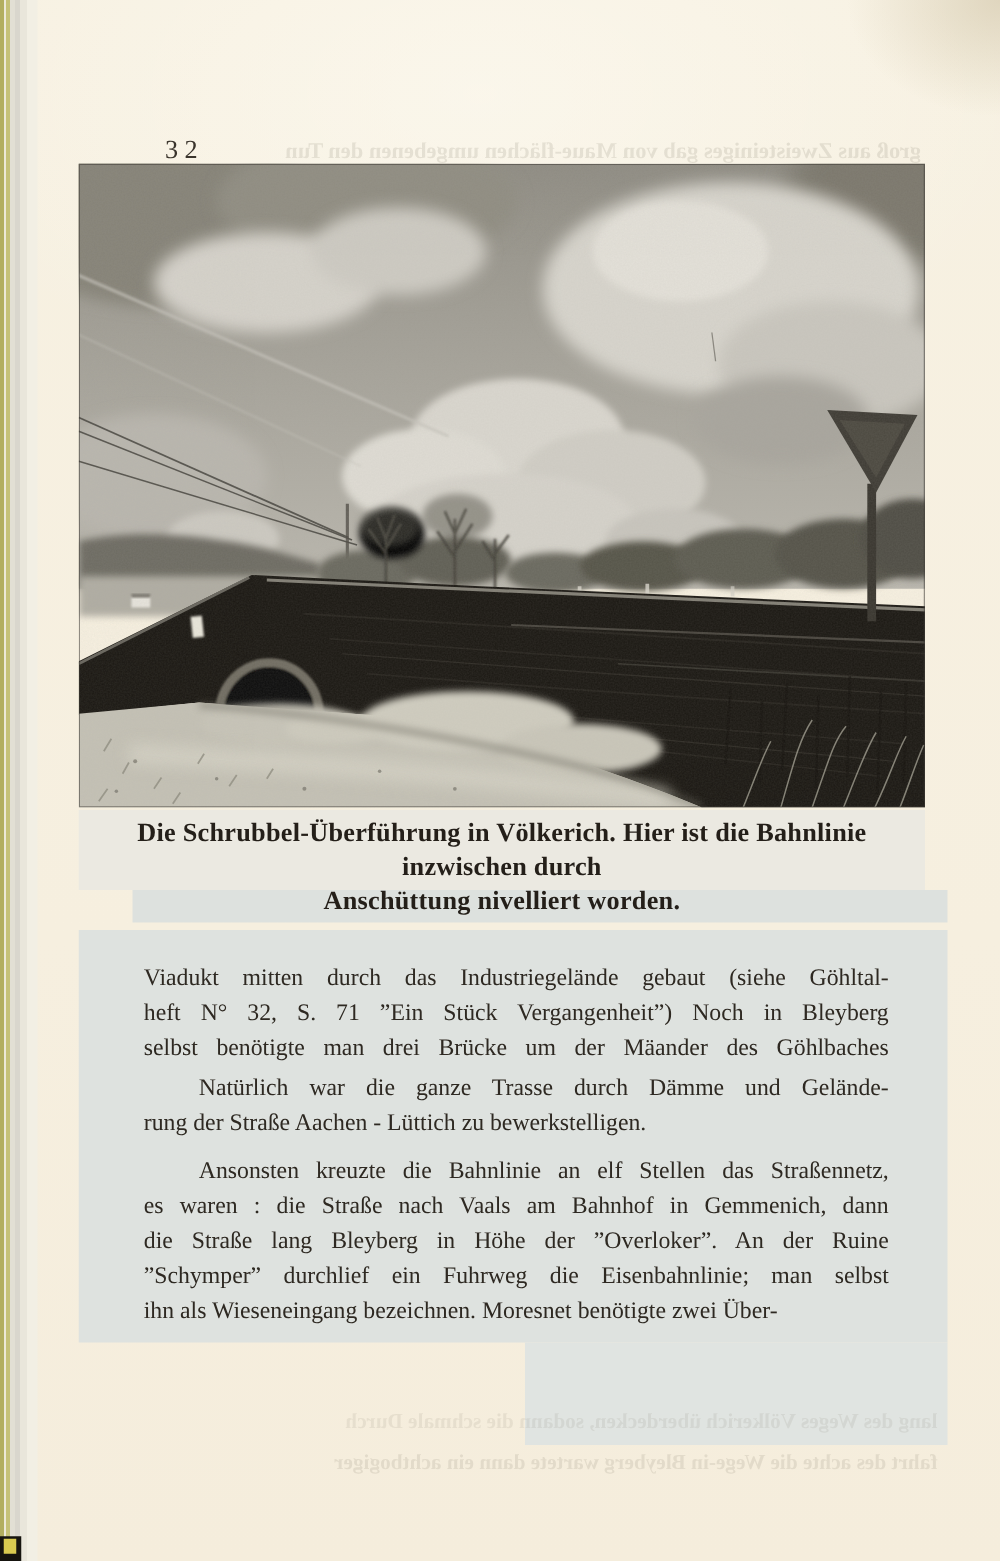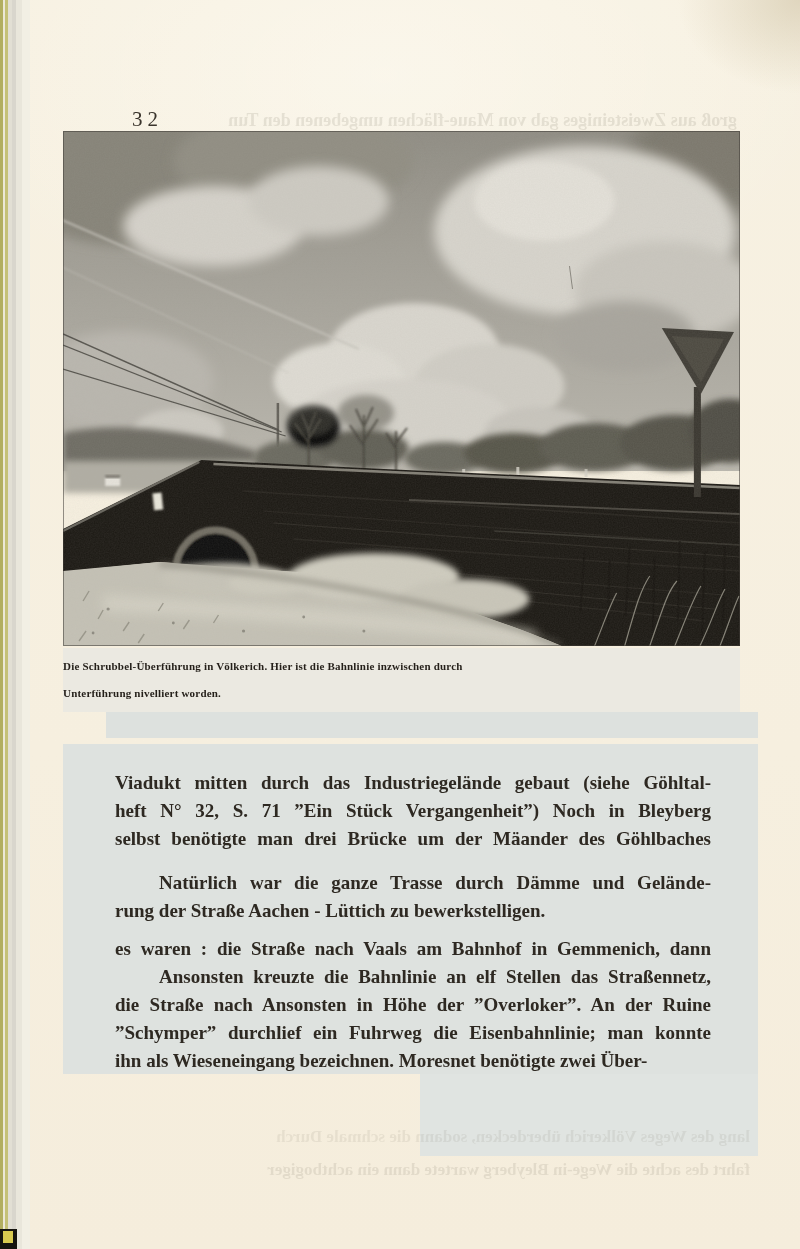--- a/index.html
+++ b/index.html
@@ -28,31 +28,31 @@
   .tint-caption{left:63px; top:648px; width:677px; height:64px; background:#ebe9e1;}
   .tint-band{left:106px; top:712px; width:652px; height:26px; background:#dde1de;}
   .tint-main{left:63px; top:744px; width:695px; height:330px; background:#dee2df;}
   .tint-ext{left:420px; top:1074px; width:338px; height:82px; background:#e0e4e1;}
   .photo{
     position:absolute; left:63px; top:131px; width:677px; height:515px; margin:0;
   }
   .photo svg{display:block; width:100%; height:100%;}
   .caption{
     position:absolute; left:63px; top:653px; width:677px;
-    text-align:left; font-weight:bold; font-size:11px; line-height:27px;
+    text-align:center; font-weight:bold; font-size:21px; line-height:27px;
     color:#241f19; letter-spacing:.2px;
   }
   .body-text{
     position:absolute; left:115px; top:769px; width:596px; z-index:3;
     font-size:19px; line-height:28px; color:#2e2922;
   }
-  .para .line{text-align:justify; text-align-last:justify;font-weight:bold;}
+  .para .line{text-align:justify; text-align-last:justify;}
   .para .line.last{text-align-last:left;}
   .para.indent .line.first{padding-left:44px;}
-  .para:nth-child(2){margin-top:16px;}
+  .para:nth-child(2){margin-top:4px;}
   .para:nth-child(3){margin-top:10px;}
   .bleed{
     position:absolute; z-index:1; color:#6b6553; font-weight:bold;
     transform:scaleX(-1); filter:blur(.6px); white-space:nowrap;
   }
   .bleed-top{left:205px; top:110px; width:555px; font-size:18px; opacity:.14; text-align:center;}
   .bleed-b1{left:290px; top:1127px; width:460px; font-size:17px; opacity:.10; text-align:center;}
   .bleed-b2{left:272px; top:1160px; width:478px; font-size:17px; opacity:.13; text-align:center;}
 </style>
 </head>
@@ -235,35 +235,35 @@
 
       <path d="M505,135 L508,158" stroke="#55524a" stroke-width="1" opacity="0.6"></path>
 
       <rect width="675" height="515" filter="url(#grainF)" opacity="0.55"></rect>
       <rect x="0.5" y="0.5" width="674" height="514" fill="none" stroke="#403d36" stroke-opacity="0.55"></rect>
     </svg>
   </figure>
 
   <div class="caption">
     <div>Die Schrubbel-Überführung in Völkerich. Hier ist die Bahnlinie inzwischen durch</div>
-    <div>Unterführung nivelliert worden.</div>
+    <div>Anschüttung nivelliert worden.</div>
   </div>
 
   <div class="body-text" id="body-text">
       <div class="para">
         <div class="line first">Viadukt mitten durch das Industriegelände gebaut (siehe Göhltal-</div>
         <div class="line">heft N° 32, S. 71 ”Ein Stück Vergangenheit”) Noch in Bleyberg</div>
         <div class="line">selbst benötigte man drei Brücke um der Mäander des Göhlbaches</div>
       </div>
       <div class="para indent">
         <div class="line first">Natürlich war die ganze Trasse durch Dämme und Gelände-</div>
         <div class="line last">rung der Straße Aachen - Lüttich zu bewerkstelligen.</div>
       </div>
       <div class="para indent">
+        <div class="line first">Ansonsten kreuzte die Bahnlinie an elf Stellen das Straßennetz,</div>
         <div class="line">es waren : die Straße nach Vaals am Bahnhof in Gemmenich, dann</div>
-        <div class="line first">Ansonsten kreuzte die Bahnlinie an elf Stellen das Straßennetz,</div>
-        <div class="line">die Straße nach Ansonsten in Höhe der ”Overloker”. An der Ruine</div>
-        <div class="line">”Schymper” durchlief ein Fuhrweg die Eisenbahnlinie; man konnte</div>
+        <div class="line">die Straße lang Bleyberg in Höhe der ”Overloker”. An der Ruine</div>
+        <div class="line">”Schymper” durchlief ein Fuhrweg die Eisenbahnlinie; man selbst</div>
         <div class="line last">ihn als Wieseneingang bezeichnen. Moresnet benötigte zwei Über-</div>
       </div>
     </div>
 
 </div>
 
 </body></html>

